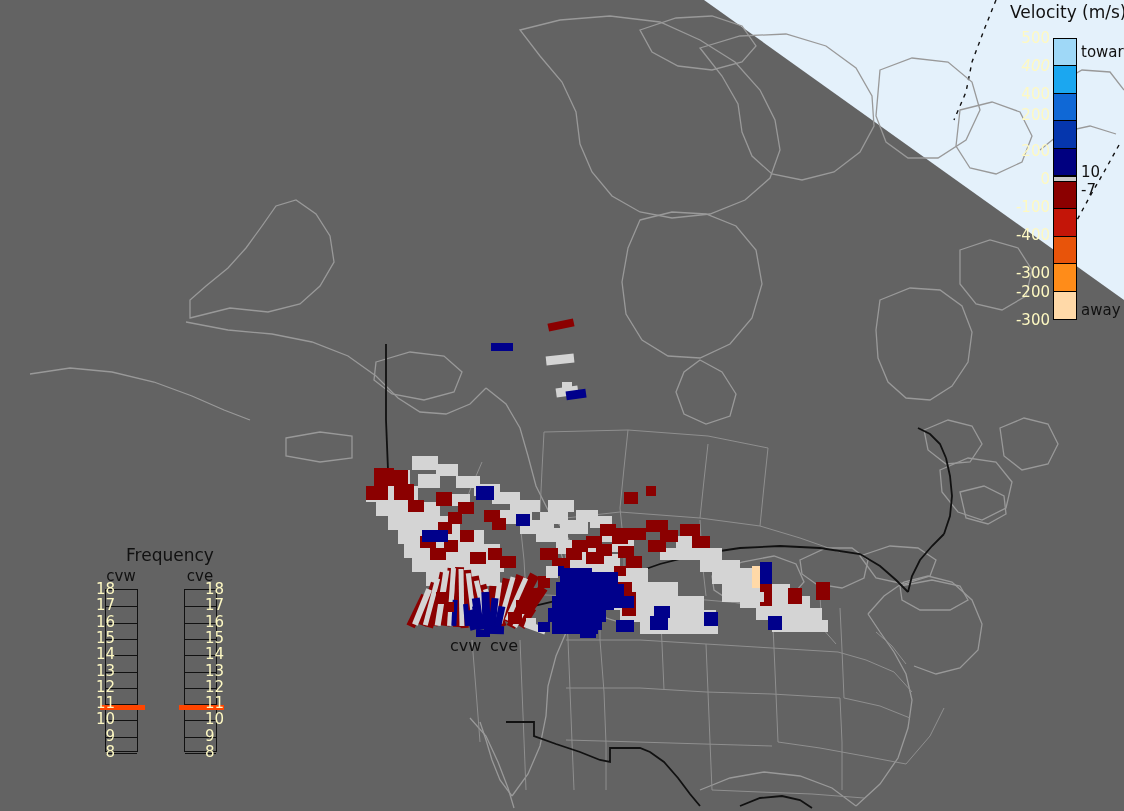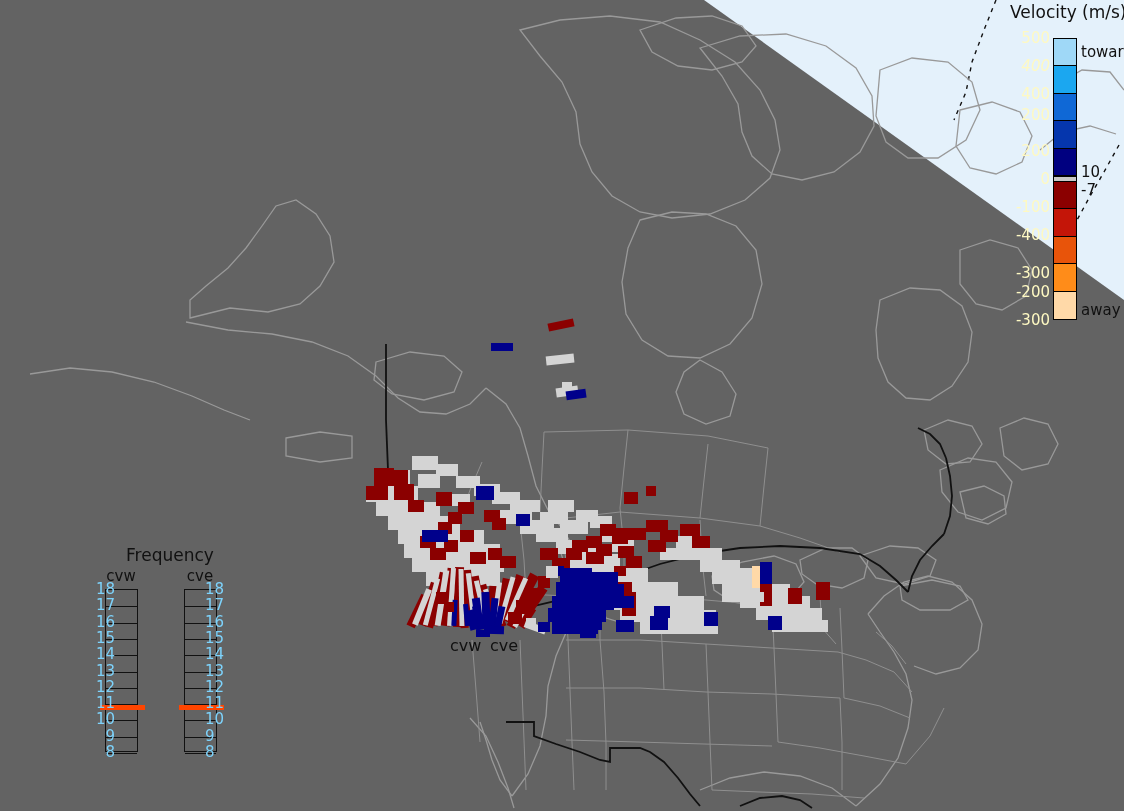--- a/index.html
+++ b/index.html
@@ -34,21 +34,21 @@
   #freq-wrap{position:absolute;left:85px;top:545px;width:170px;height:245px;}
   #freq-title{position:absolute;left:0;top:0;width:170px;text-align:center;color:#111;font-size:17px;}
   .fcol{position:absolute;top:22px;width:60px;}
   .fcol.w{left:6px;}
   .fcol.e{left:85px;}
   .fcol-label{text-align:center;color:#111;font-size:15px;height:18px;line-height:18px;}
   .fbar{position:relative;margin:4px auto 0 auto;width:33px;height:163px;border:1.5px solid #111;
         box-sizing:border-box;background:transparent;}
   .fbar .grid{position:absolute;left:0;width:100%;height:0;border-top:1.5px solid #111;}
   .fbar .marker{position:absolute;left:-6px;width:45px;height:5px;background:#ff4500;}
-  .ftick{position:absolute;color:#7dd3fc;font-size:15px;transform:translateY(-50%);white-space:nowrap;}
+  .ftick{position:absolute;color:#fef9c3;font-size:15px;transform:translateY(-50%);white-space:nowrap;}
   .ftick.left{right:50px;text-align:right;}
   .ftick.right{left:50px;text-align:left;}
 
   
   .site-label{position:absolute;color:#111;font-size:16px;white-space:nowrap;}
 </style>
 </head>
 <body>
 
 <div id="stage">

